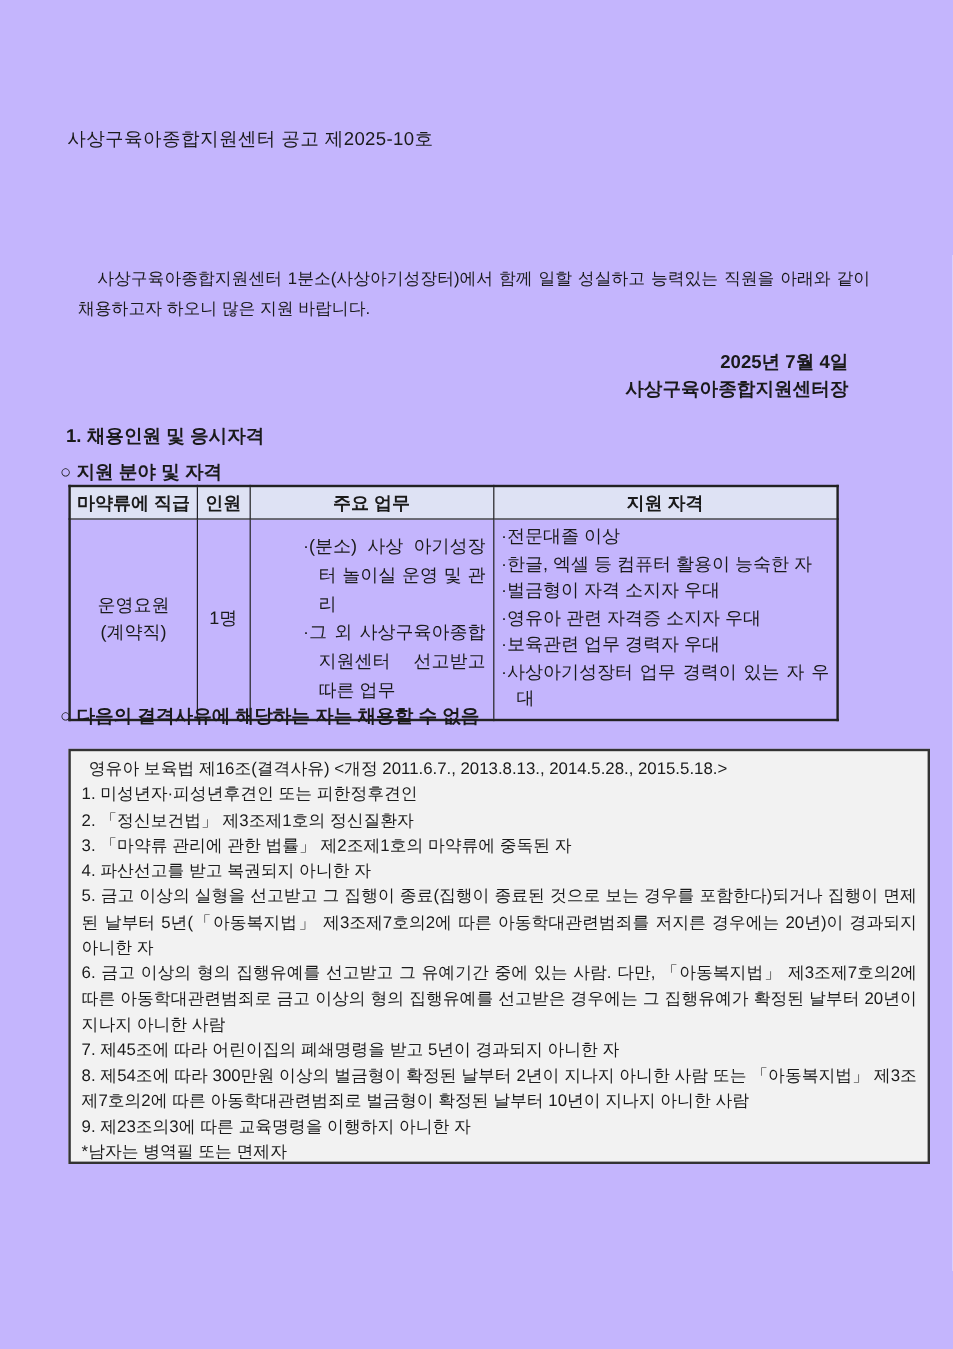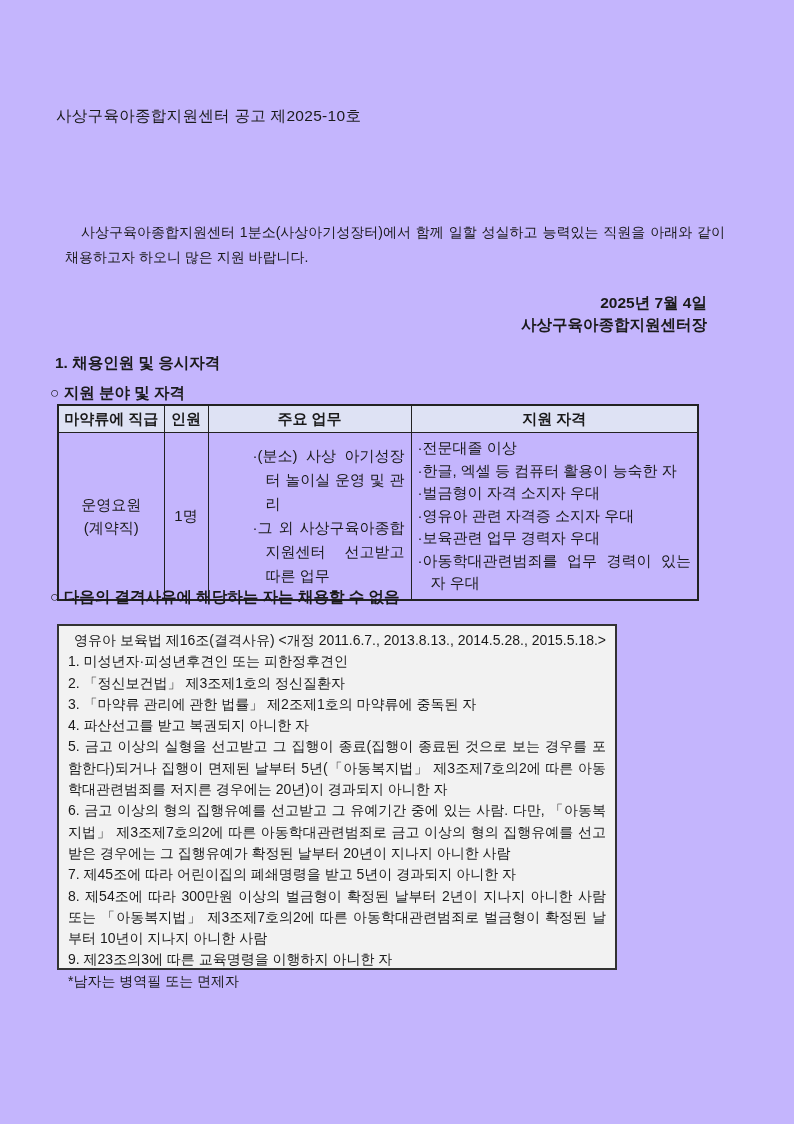--- a/index.html
+++ b/index.html
@@ -116,21 +116,21 @@
   .bullet-item::before {
     content: "\00B7 ";
   }
   td.duties-cell .bullet-item { line-height: 24px; margin-left: 38px; }
   td.quals-cell  .bullet-item { line-height: 22.5px; }
 
   .law-box {
     position: absolute;
     left: 57px;
     top: 624px;
-    width: 560px;
+    width: 718px;
     height: 346px;
     box-sizing: border-box;
     background: var(--box-bg, #F2F2F2);
     border: 2px solid #333333;
     padding: 4px 9px 0 9px;
     font-size: 14px;
     line-height: 21.3px;
   }
   .law-box-title {
     padding-left: 6px;
@@ -183,21 +183,21 @@
         <td class="duties-cell">
             <div class="bullet-item">(분소) 사상 아기성장터 놀이실 운영 및 관리</div>
             <div class="bullet-item">그 외 사상구육아종합지원센터 선고받고 따른 업무</div>
           </td>
         <td class="quals-cell">
             <div class="bullet-item">전문대졸 이상</div>
             <div class="bullet-item">한글, 엑셀 등 컴퓨터 활용이 능숙한 자</div>
             <div class="bullet-item">벌금형이 자격 소지자 우대</div>
             <div class="bullet-item">영유아 관련 자격증 소지자 우대</div>
             <div class="bullet-item">보육관련 업무 경력자 우대</div>
-            <div class="bullet-item">아동학대관련범죄를 업무 경력이 있는 자 우대</div>
+            <div class="bullet-item">사상아기성장터 업무 경력이 있는 자 우대</div>
           </td>
       </tr>
     </tbody>
   </table>
 
   <div class="sub-heading disqual">○ 다음의 결격사유에 해당하는 자는 채용할 수 없음</div>
 
   <div class="law-box">
     <div class="law-box-title">영유아 보육법 제16조(결격사유)   &lt;개정 2011.6.7., 2013.8.13., 2014.5.28., 2015.5.18.&gt;</div>
     <div>

